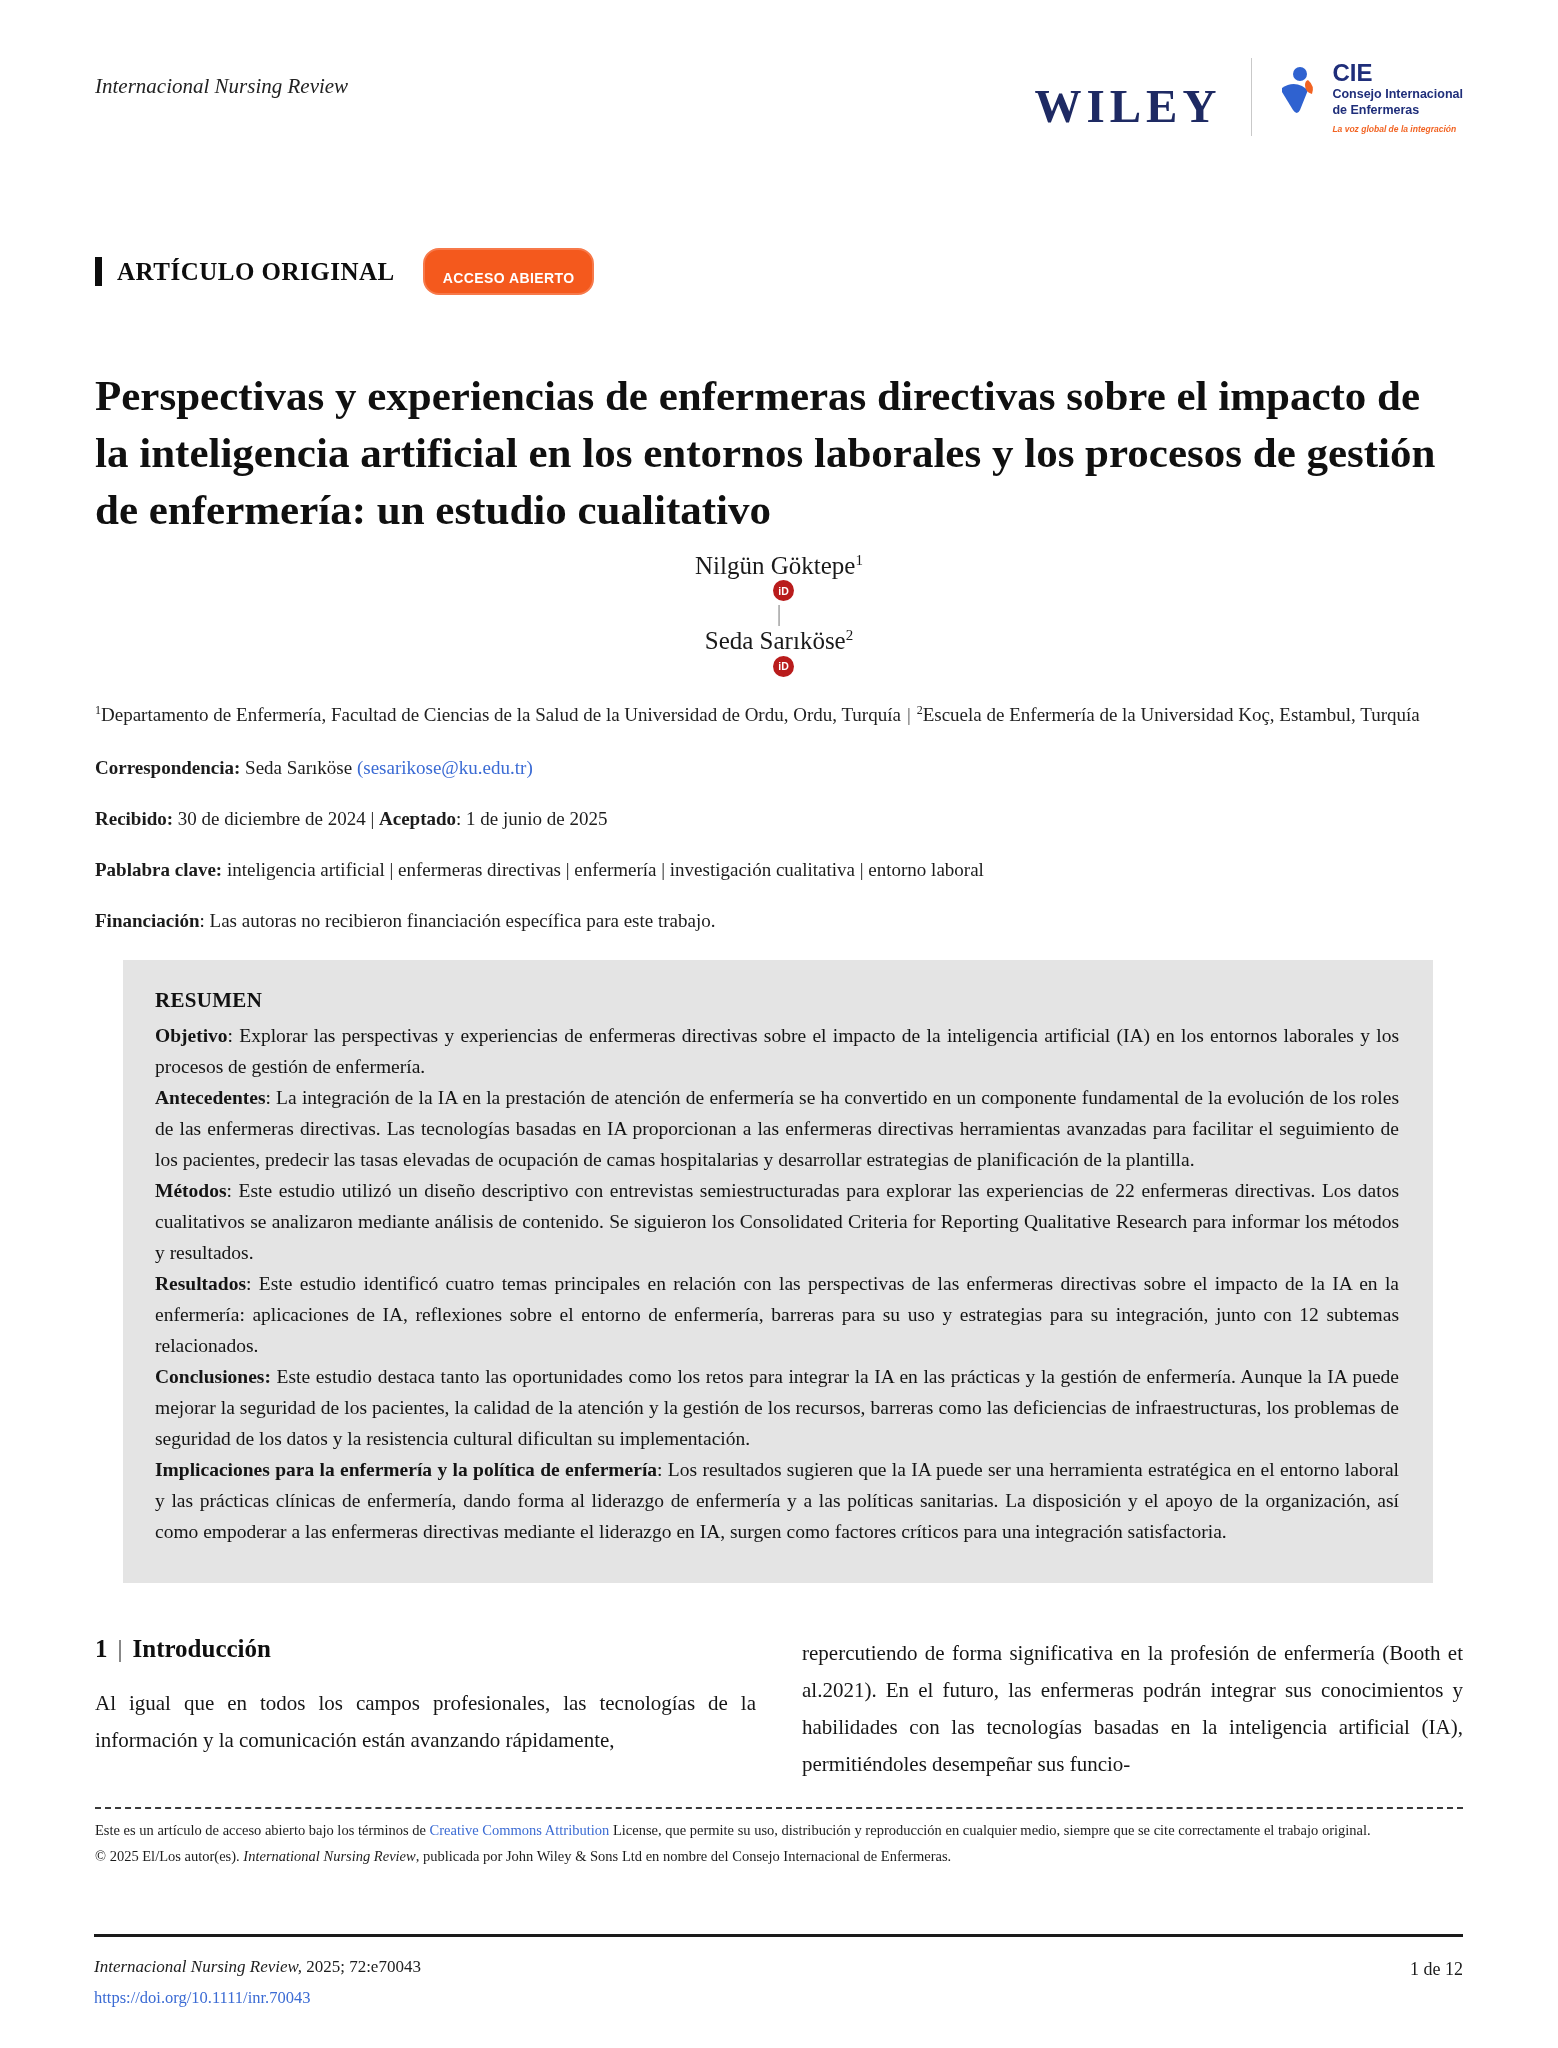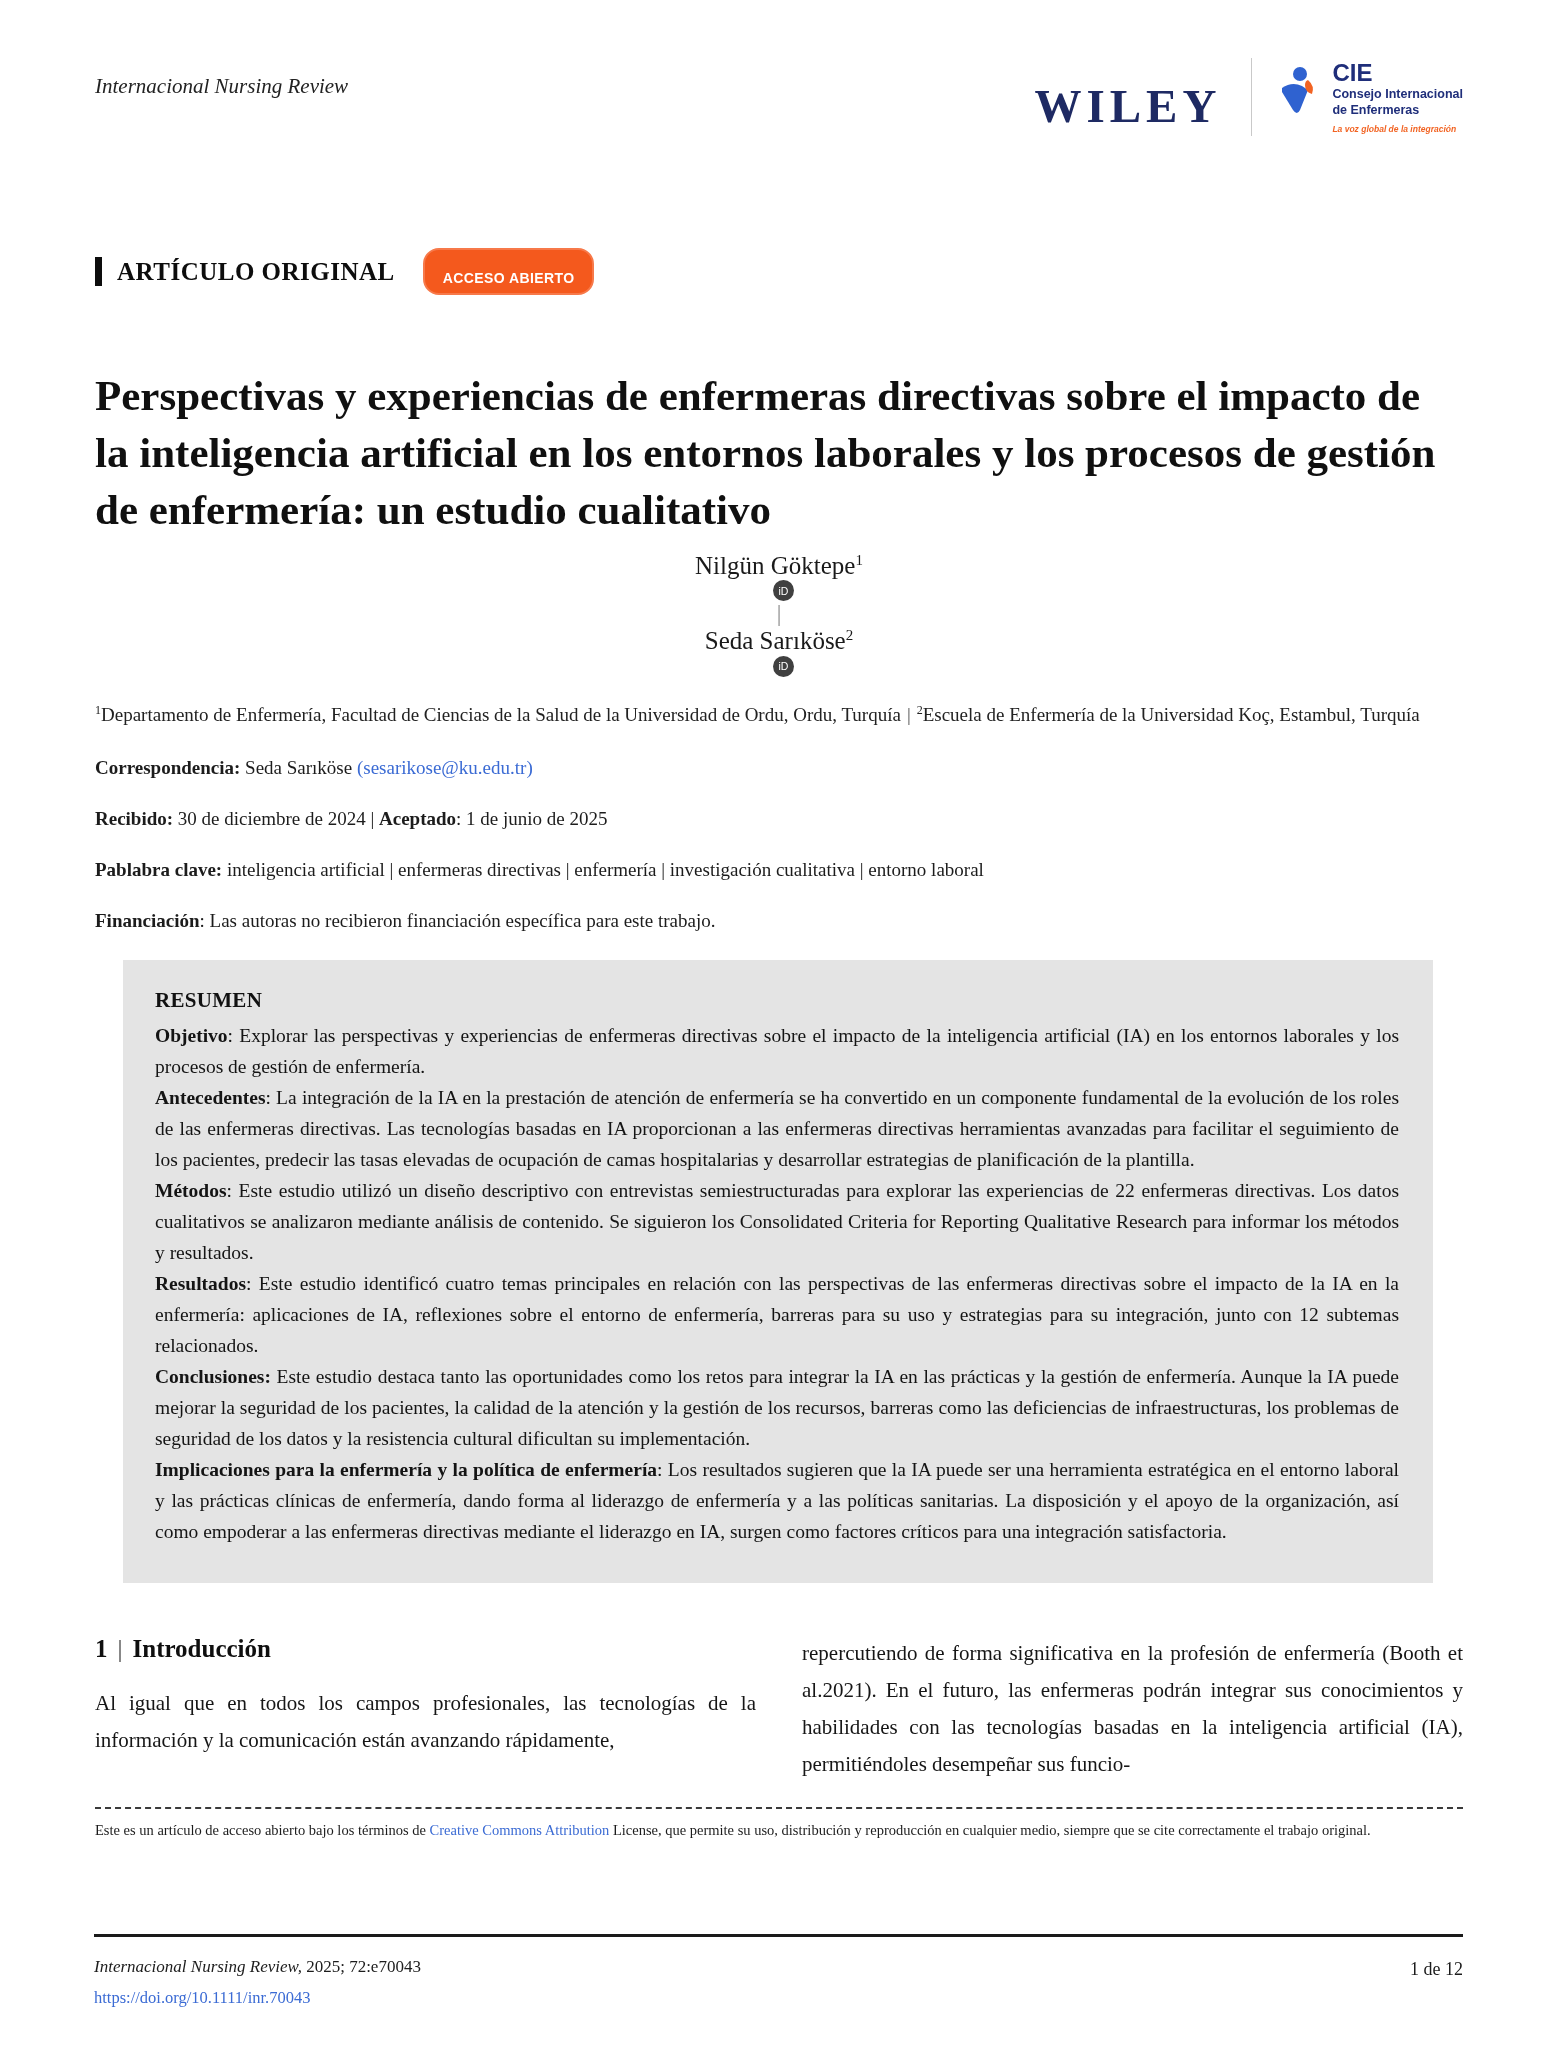--- a/index.html
+++ b/index.html
@@ -33,23 +33,23 @@
     font-family:"Liberation Sans","DejaVu Sans",sans-serif;
     font-size:14px; font-weight:700; letter-spacing:0.4px;
     padding:20px 18px 7px; border-radius:16px; border:2px solid #f7794a;
   }
 
   
   .title { margin-top:72px; font-size:43px; font-weight:700; line-height:57px; color:#101010; max-width:1380px; }
   .authors { margin-top:14px; font-size:25px; display:flex; align-items:center;flex-direction:column; }
   .author sup { font-size:15px; }
   .orcid {
-    width:21px; height:21px; border-radius:50%; background:#404040;
+    width:21px; height:21px; border-radius:50%; background:#b91c1c;
     color:#fff; font-family:"Liberation Sans","DejaVu Sans",sans-serif;
-    font-size:10.5px; font-weight:400; display:inline-flex; align-items:center; justify-content:center;
+    font-size:10.5px; font-weight:700; display:inline-flex; align-items:center; justify-content:center;
     margin:0 0 0 9px;
   }
   .author-divider { color:#8a8a8a; margin:0 14px; font-size:23px; }
 
   .affiliations { margin-top:20px; font-size:19px; line-height:27px; color:#222; max-width:1380px; }
   .affiliations sup { font-size:12px; }
   .affil-sep { color:#555; margin:0 6px; }
 
   
   .meta { margin-top:28px; font-size:19px; color:#1c1c1c; }
@@ -158,20 +158,21 @@
       <h3><span>1</span><span class="h-div">|</span><span>Introducción</span></h3>
       <p>Al igual que en todos los campos profesionales, las tecnologías de la información y la comunicación están avanzando rápidamente,</p>
     </div>
     <div class="col col-right">
       <p>repercutiendo de forma significativa en la profesión de enfermería (Booth et al.2021). En el futuro, las enfermeras podrán integrar sus conocimientos y habilidades con las tecnologías basadas en la inteligencia artificial (IA), permitiéndoles desempeñar sus funcio-</p>
     </div>
   </section>
 
   <div class="footnote">
     <p class="fn-text"><span>Este es un artículo de acceso abierto bajo los términos de </span><a class="cc-link" href="#">Creative Commons Attribution</a><span> License, que permite su uso, distribución y reproducción en cualquier medio, siempre que se cite correctamente el trabajo original.</span></p>
+    <p class="fn-copy"><span>© 2025 El/Los autor(es). </span><span class="it">International Nursing Review</span><span>, publicada por John Wiley &amp; Sons Ltd en nombre del Consejo Internacional de Enfermeras.</span></p>
   </div>
 
   <div class="bottom-area">
     <div class="bottom-rule"></div>
     <div class="bottom-row">
       <div class="bottom-left">
         <p class="citation"><span class="it">Internacional Nursing Review,</span><span> 2025; 72:e70043</span></p>
         <a class="doi" href="#">https://doi.org/10.1111/inr.70043</a>
       </div>
       <div class="bottom-page">1 de 12</div>

